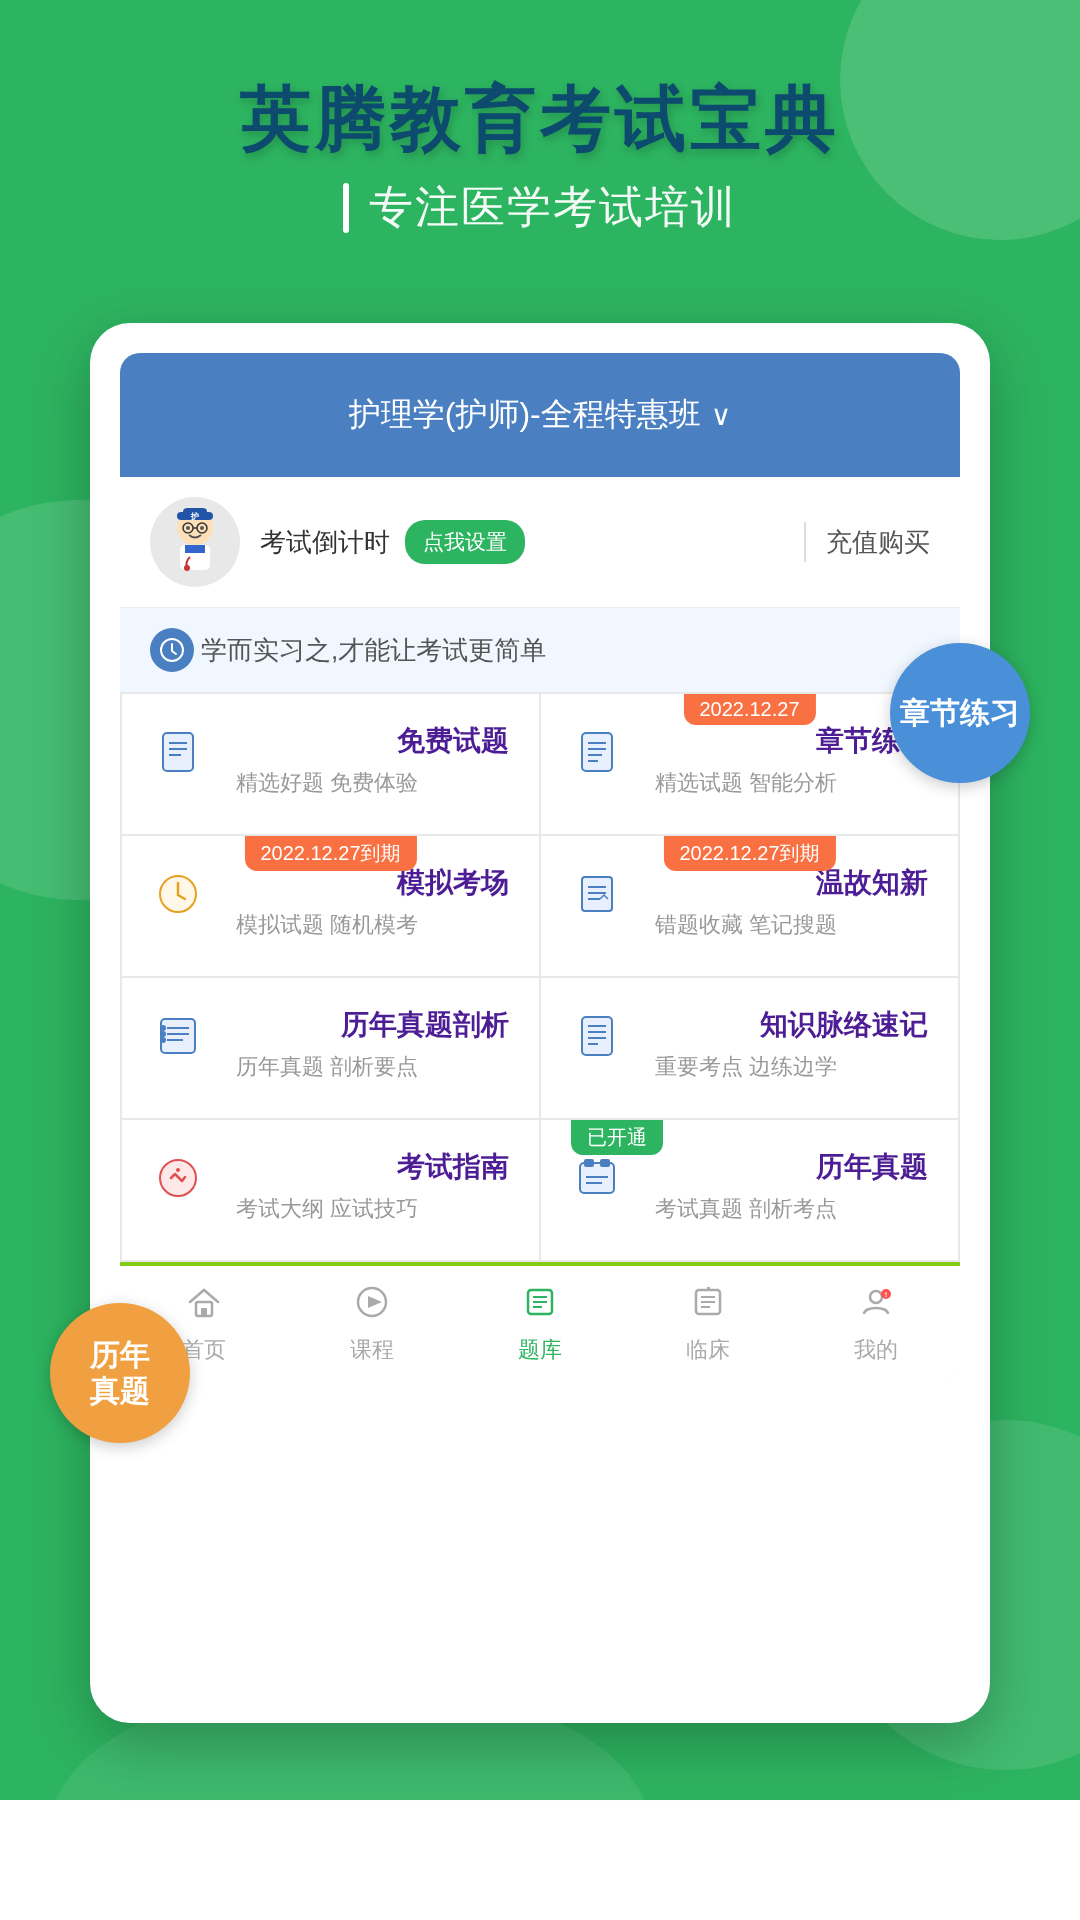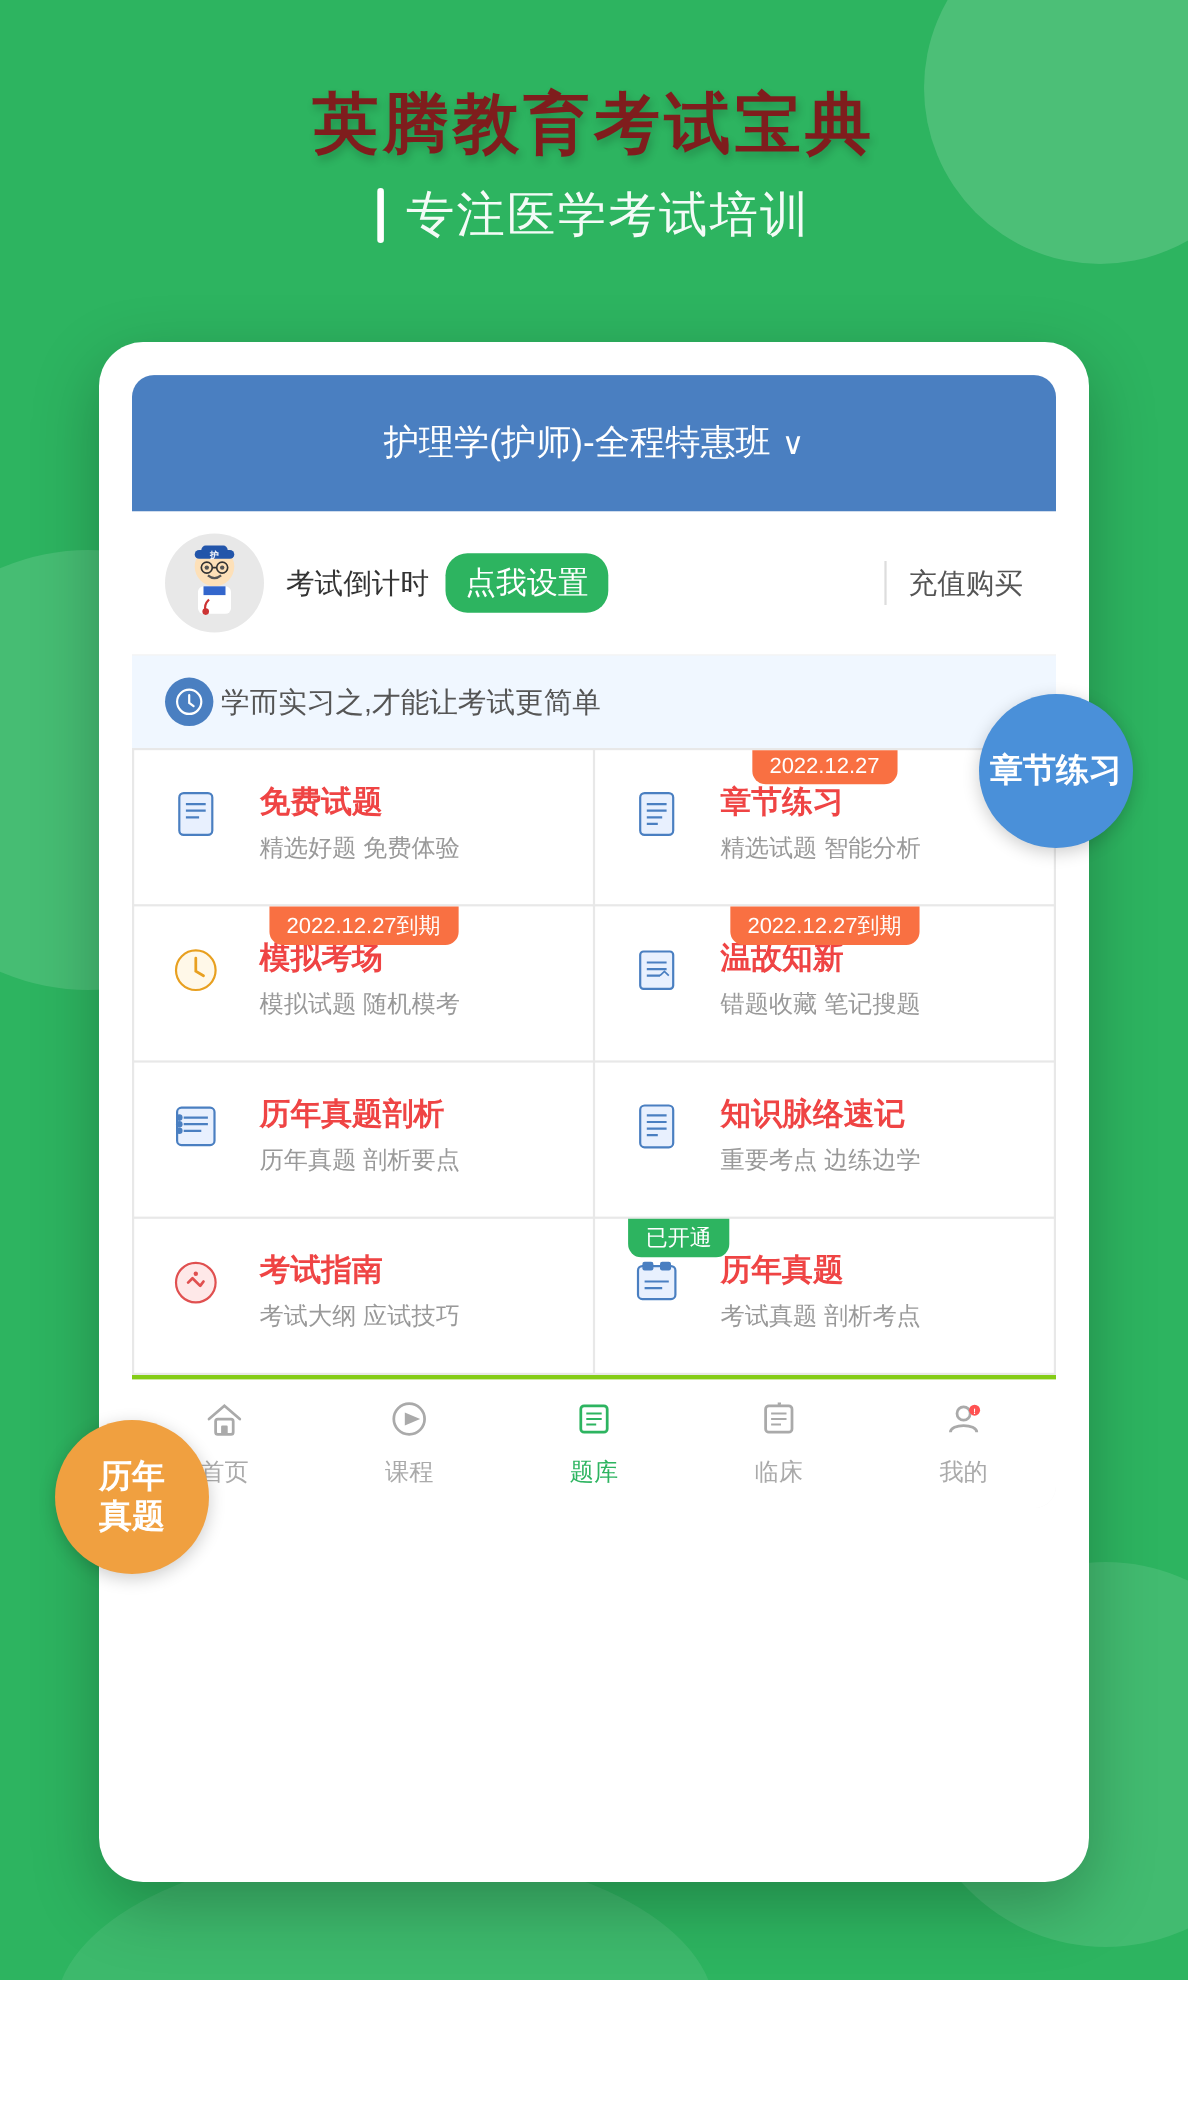--- a/index.html
+++ b/index.html
@@ -55,23 +55,23 @@
     
     .header {
       position: relative;
       z-index: 10;
       text-align: center;
       padding-top: 80px;
       padding-bottom: 30px;
     }
 
     .header-title {
-      font-size: 60px;
+      font-size: 71px;
       font-weight: 900;
-      color: #7f1d1d;
+      color: #0c4a6e;
       letter-spacing: 4px;
       text-shadow: 2px 4px 8px rgba(0,0,0,0.2);
       line-height: 1.1;
     }
 
     .header-divider {
       display: flex;
       align-items: center;
       justify-content: center;
       margin: 20px 0 16px;
@@ -164,21 +164,21 @@
     }
 
     .countdown-label {
       font-size: 26px;
       color: #333;
     }
 
     .countdown-btn {
       background: #2db460;
       color: white;
-      font-size: 28px;
+      font-size: 21px;
       padding: 8px 18px;
       border-radius: 20px;
       border: none;
     }
 
     .divider-v {
       width: 2px;
       height: 40px;
       background: #ddd;
       margin: 0 20px;
@@ -247,23 +247,24 @@
       font-size: 36px;
       margin-top: 4px;
     }
 
     .feature-content {
       flex: 1;
     }
 
     .feature-title {
       font-size: 28px;
-      color: #ef4444;
+      color: #4c1d95;
       font-weight: 600;
       margin-bottom: 8px;
+      text-align: right;
     }
 
     .feature-desc {
       font-size: 22px;
       color: #999;
     }
 
     .feature-badge {
       position: absolute;
       top: 0;

